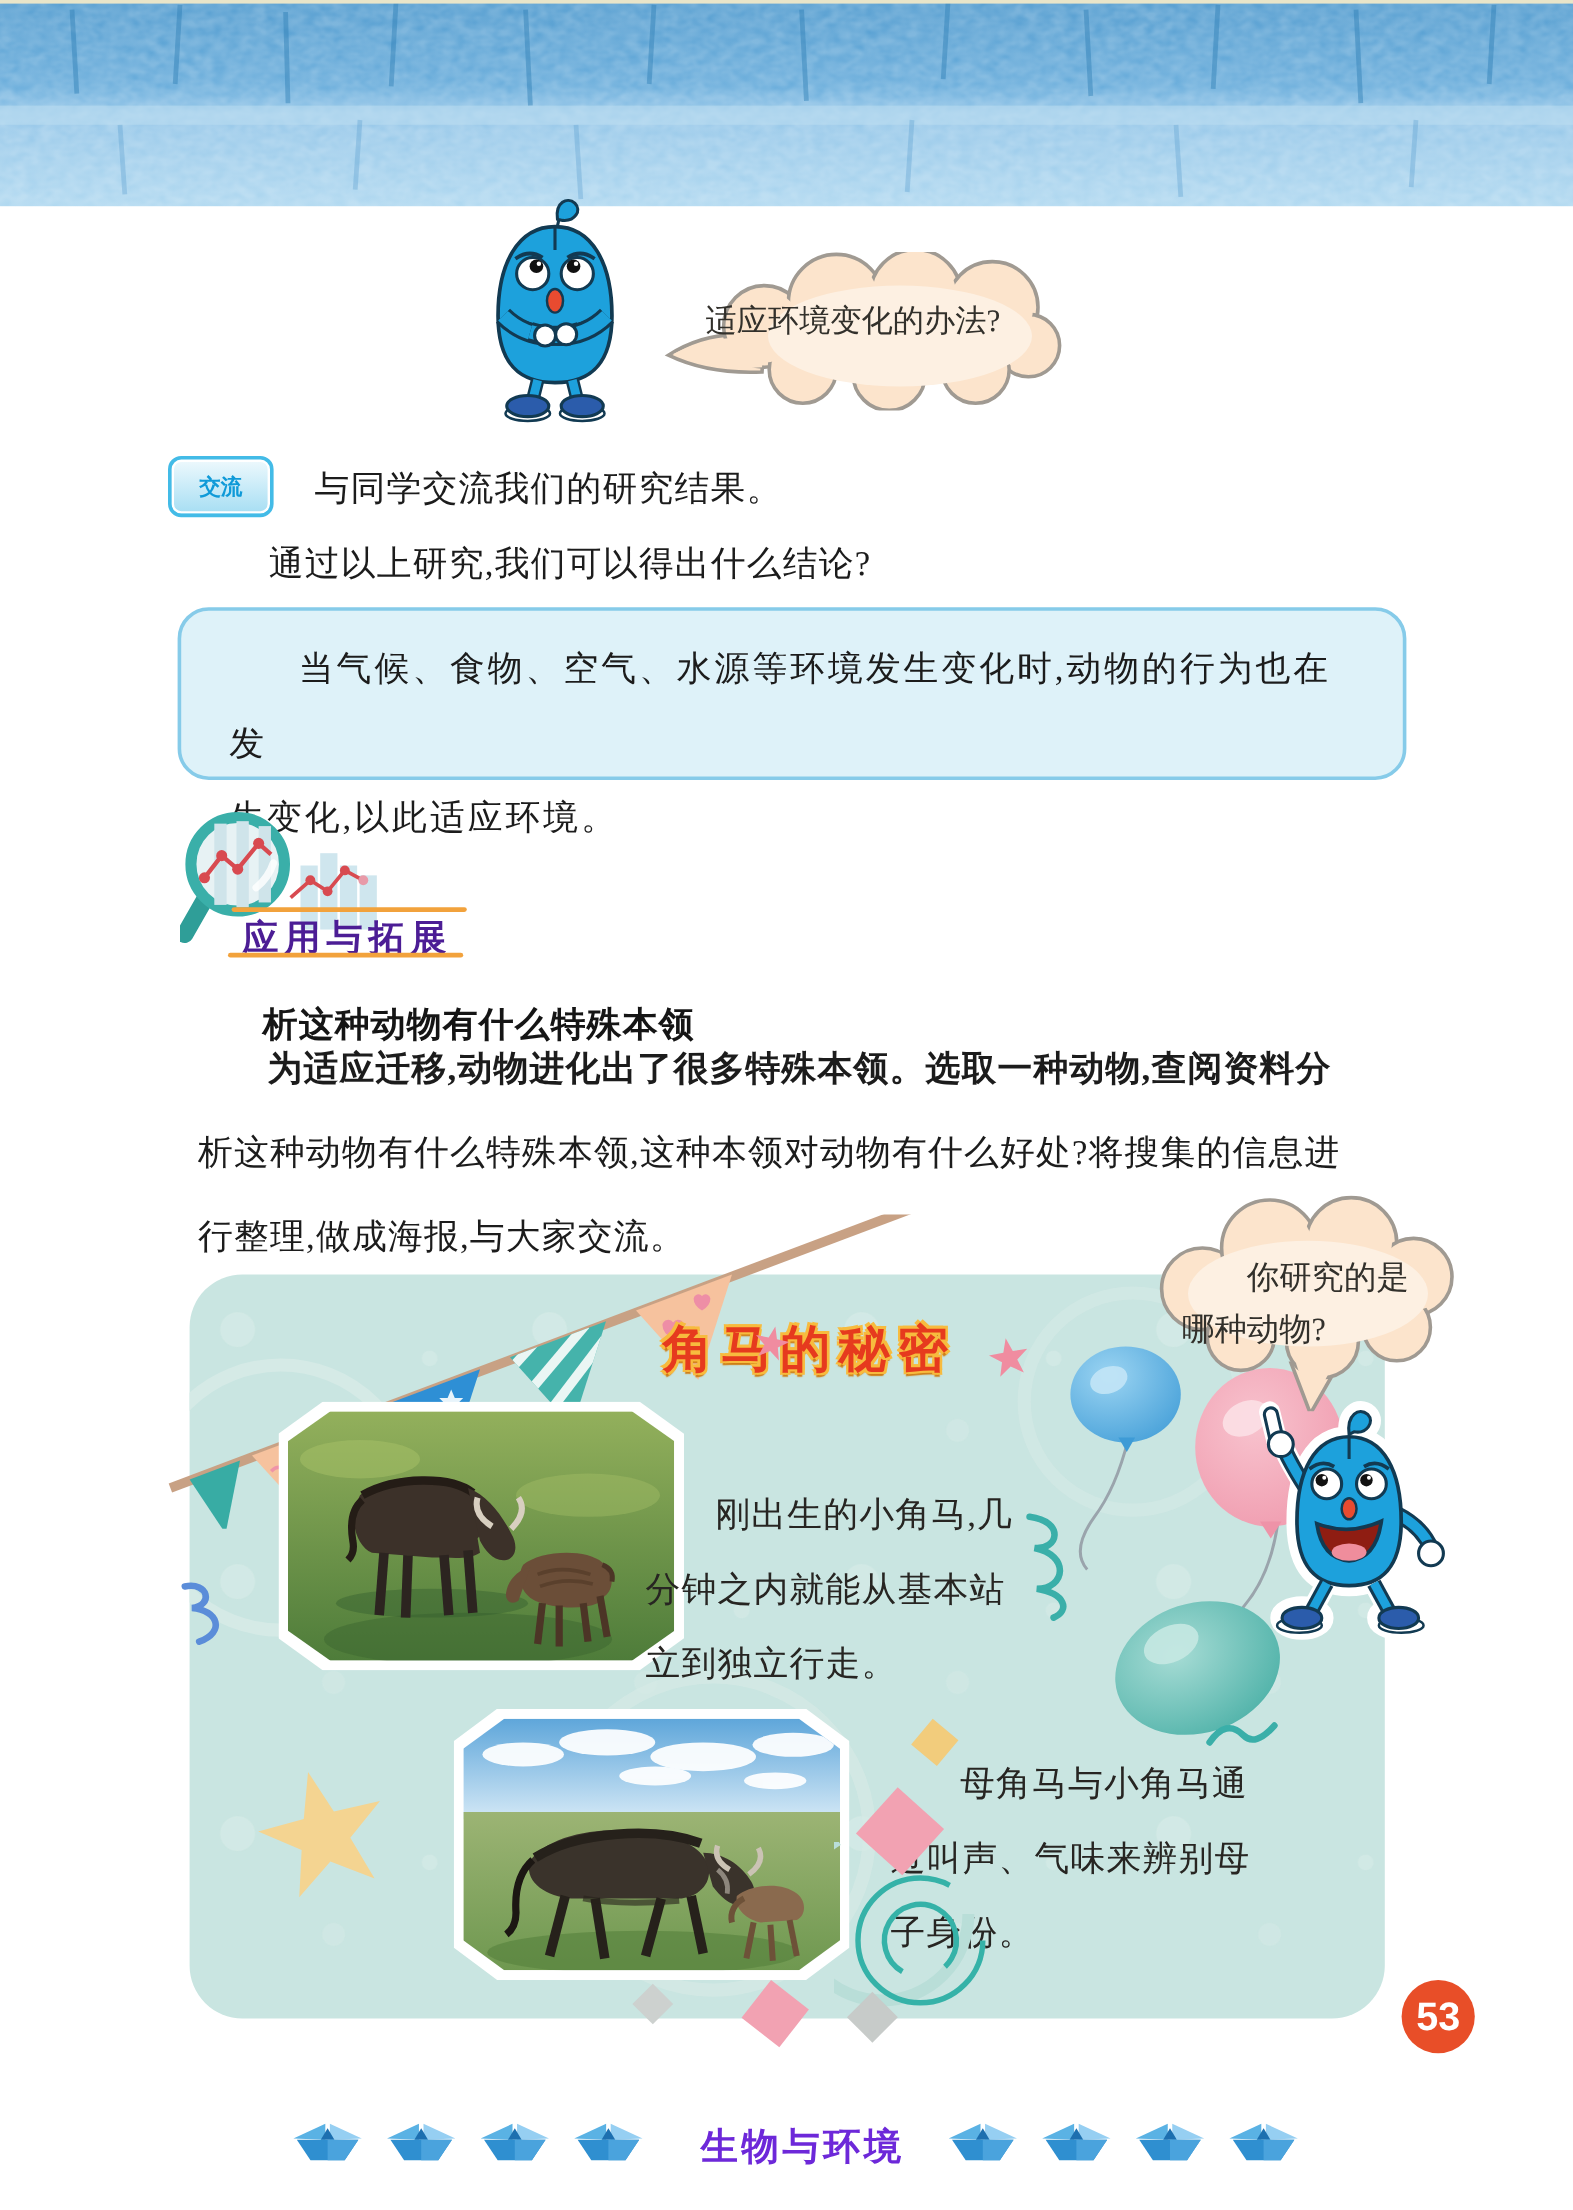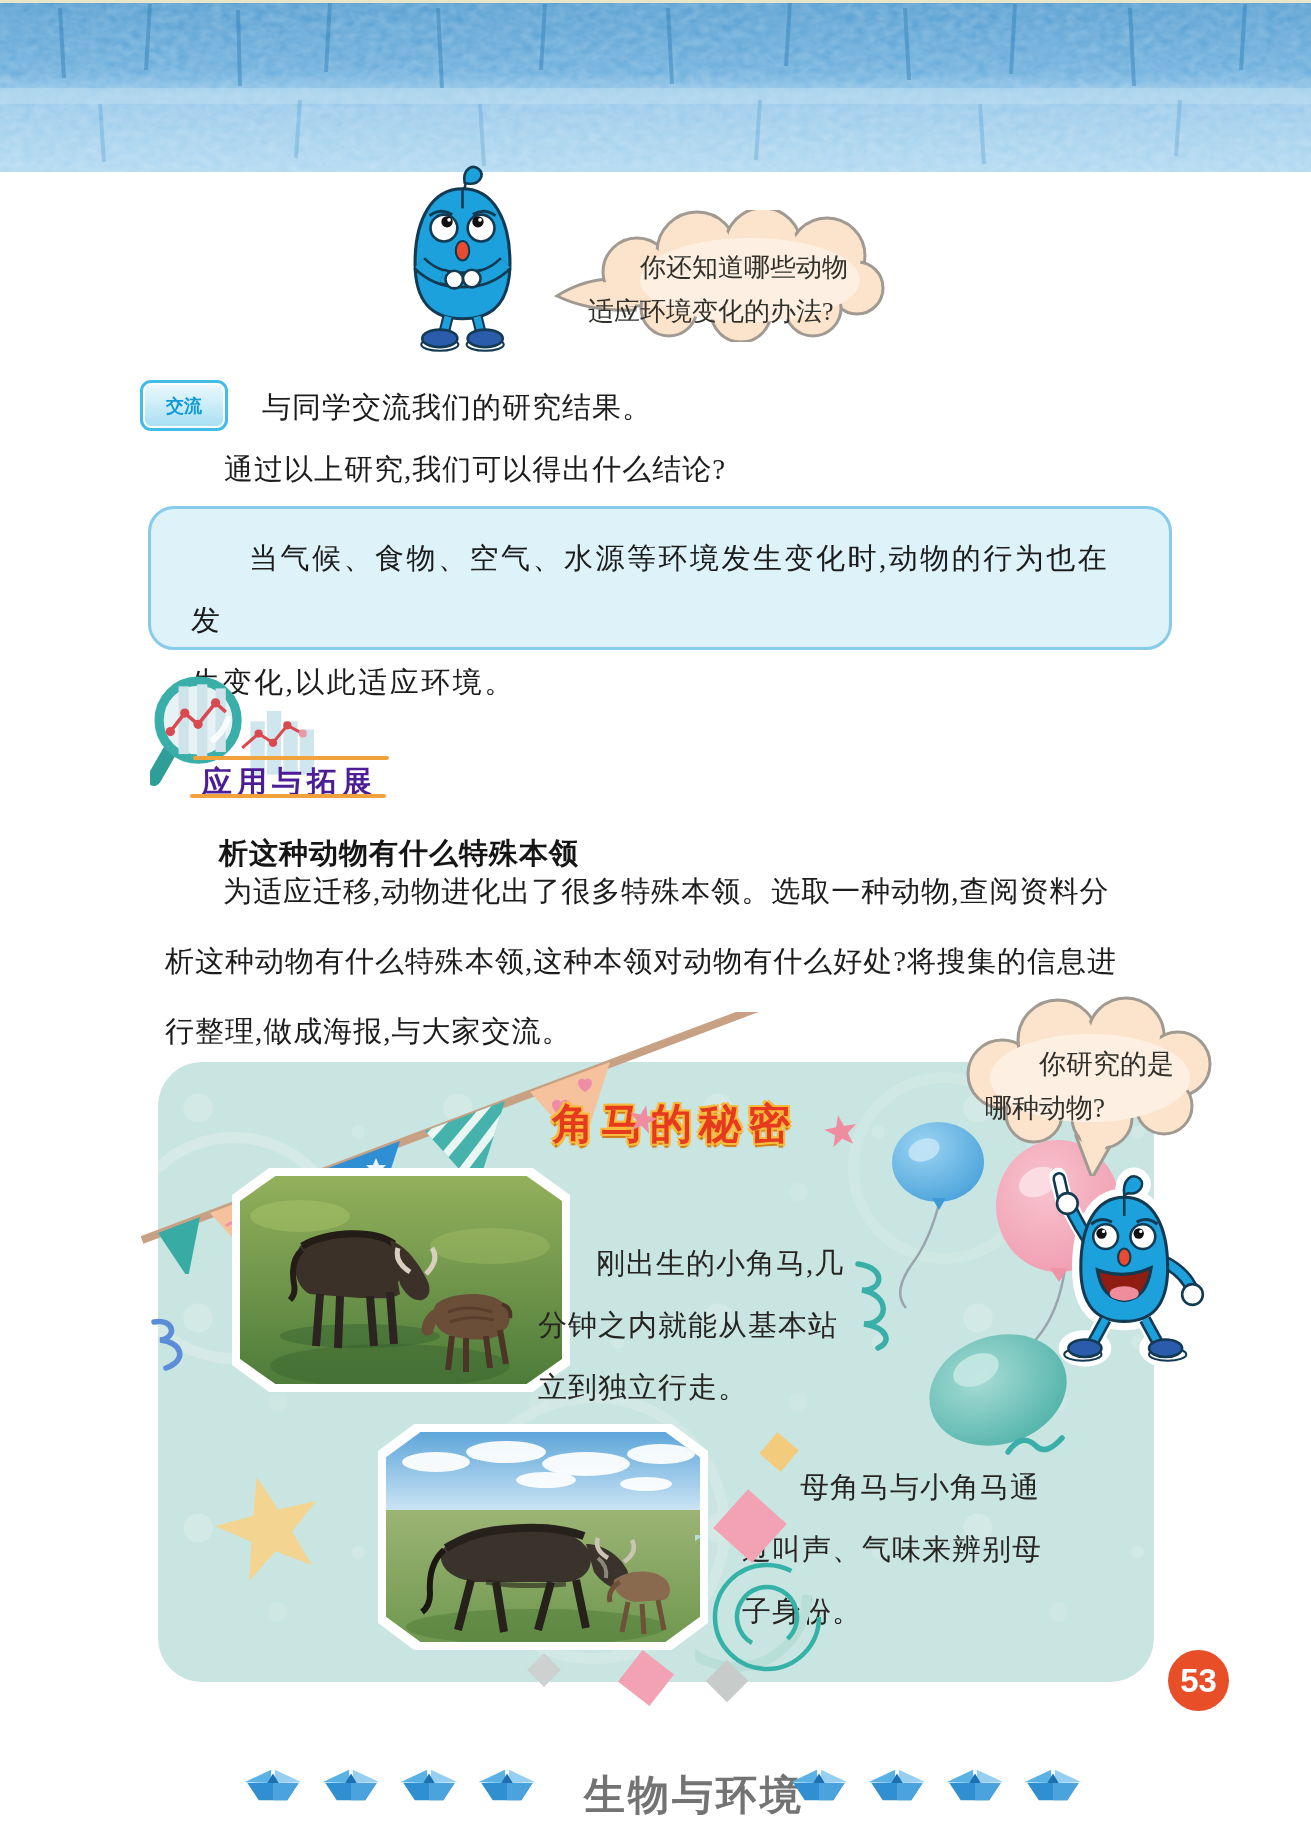--- a/index.html
+++ b/index.html
@@ -23,21 +23,21 @@
               border:3px solid #86cbe9;border-radius:26px;box-sizing:border-box;
               padding:18px 36px 0 40px;font-size:29px;letter-spacing:2.5px;line-height:62px;}
   .conclusion .indent{text-indent:2em;}
   
   .seclabel{font-family:"Liberation Sans","DejaVu Sans",sans-serif;font-weight:bold;
             font-size:30px;letter-spacing:5px;color:#4c1d95;}
   .oline{height:4px;background:#f2a23c;border-radius:2px;}
   .acttitle{font-family:"Liberation Sans","DejaVu Sans",sans-serif;font-weight:bold;
             font-size:29px;letter-spacing:1px;color:#151515;}
   .para{font-size:29px;letter-spacing:1px;line-height:70px;width:1020px;}
-  .para .indent{text-indent:2em;}
+  .para .indent{text-indent:2em;font-weight:bold;}
   
   .panel{left:158px;top:1062px;width:996px;height:620px;background:#c9e5e1;border-radius:44px;overflow:hidden;}
   .panel-pattern{position:absolute;inset:0;opacity:.65;
      background-image:
        radial-gradient(circle at 40px 46px, #d8ece8 14px, rgba(0,0,0,0) 15px),
        radial-gradient(circle at 120px 130px, #d3e9e5 9px, rgba(0,0,0,0) 10px),
        radial-gradient(circle at 200px 70px, #d6ebe7 6px, rgba(0,0,0,0) 7px);
      background-size:260px 210px;}
   .ring{position:absolute;border-radius:50%;border:11px solid #d5eae6;}
   .poster-title{font-family:"Liberation Sans","DejaVu Sans",sans-serif;font-weight:bold;
@@ -47,21 +47,21 @@
   .fact .indent{text-indent:2em;}
   .photo{background:#ffffff;clip-path:polygon(11% 0,89% 0,100% 12%,100% 88%,89% 100%,11% 100%,0 88%,0 12%);
          box-sizing:border-box;padding:8px;}
   .photo svg{display:block;clip-path:polygon(11% 0,89% 0,100% 12%,100% 88%,89% 100%,11% 100%,0 88%,0 12%);}
   .diamond{position:absolute;}
   
   .pagebadge{left:1168px;top:1650px;width:61px;height:61px;border-radius:50%;background:#e84e28;
              display:flex;align-items:center;justify-content:center;color:#fff;
              font-family:"Liberation Sans","DejaVu Sans",sans-serif;font-size:33px;font-weight:bold;}
   .footer-title{font-family:Liberation Serif, serif;font-weight:bold;
-                font-size:41px;letter-spacing:3px;color:#737373;}
+                font-size:31px;letter-spacing:3px;color:#6d28d9;}
 </style>
 </head>
 <body>
 
 <div class="page">
 
   <svg class="abs banner" viewBox="0 0 1311 172" preserveAspectRatio="none">
     <defs>
       <linearGradient id="bannerG" x1="0" y1="0" x2="0" y2="1">
         <stop offset="0" stop-color="#4695cc"></stop>
@@ -152,21 +152,20 @@
       <circle cx="282" cy="46" r="34"></circle>
         <circle cx="312" cy="78" r="22"></circle>
         <circle cx="268" cy="98" r="24"></circle>
       <circle cx="196" cy="102" r="26"></circle>
         <circle cx="124" cy="98" r="24"></circle>
       <path d="M16,85 Q52,66 92,74 L90,96 Q48,99 16,85 Z"></path>
       <ellipse cx="205" cy="70" rx="110" ry="42" fill="#fdf0e2"></ellipse>
     </g>
   </svg>
   <div class="abs bubble-text" style="left:588px;top:246px;width:282px;">
-    <div class="indent">你还知道哪些动物</div>
     <div>适应环境变化的办法?</div>
   </div>
 
   <div class="abs badge">
     <span>交流</span>
   </div>
   <div class="abs bodytext" style="left:262px;top:388px;">与同学交流我们的研究结果。</div>
   <div class="abs bodytext" style="left:224px;top:450px;">通过以上研究,我们可以得出什么结论?</div>
 
   <div class="abs conclusion">

